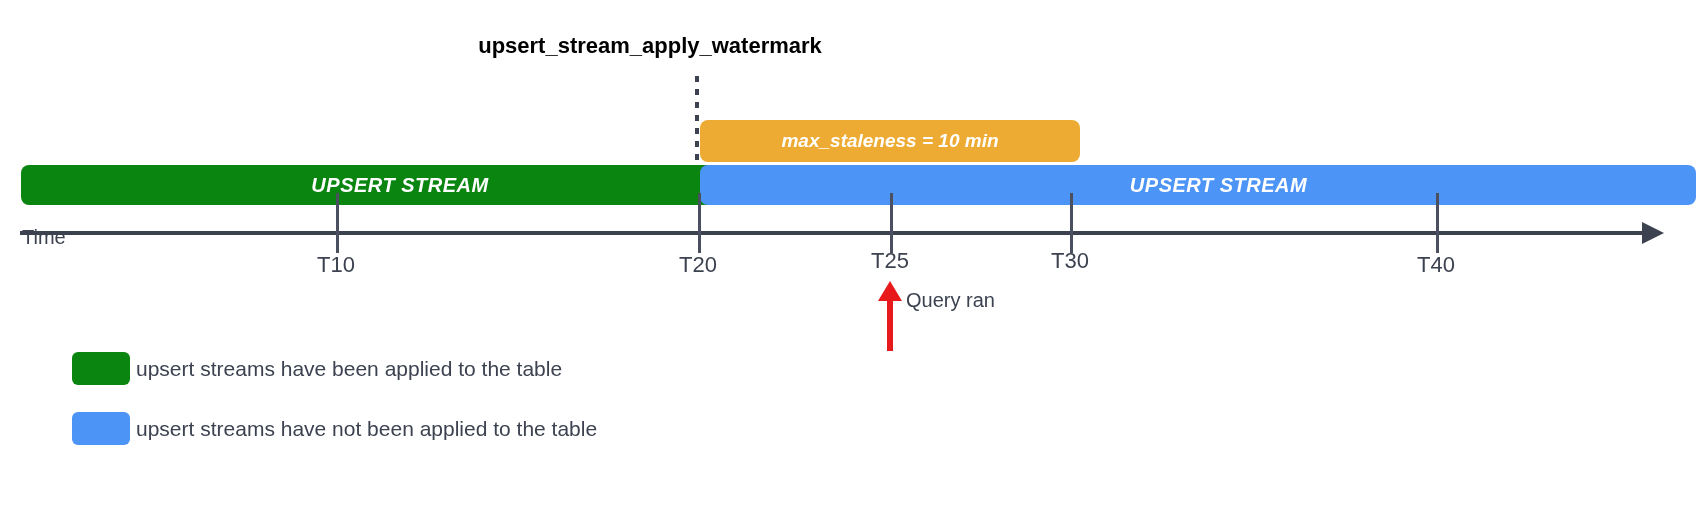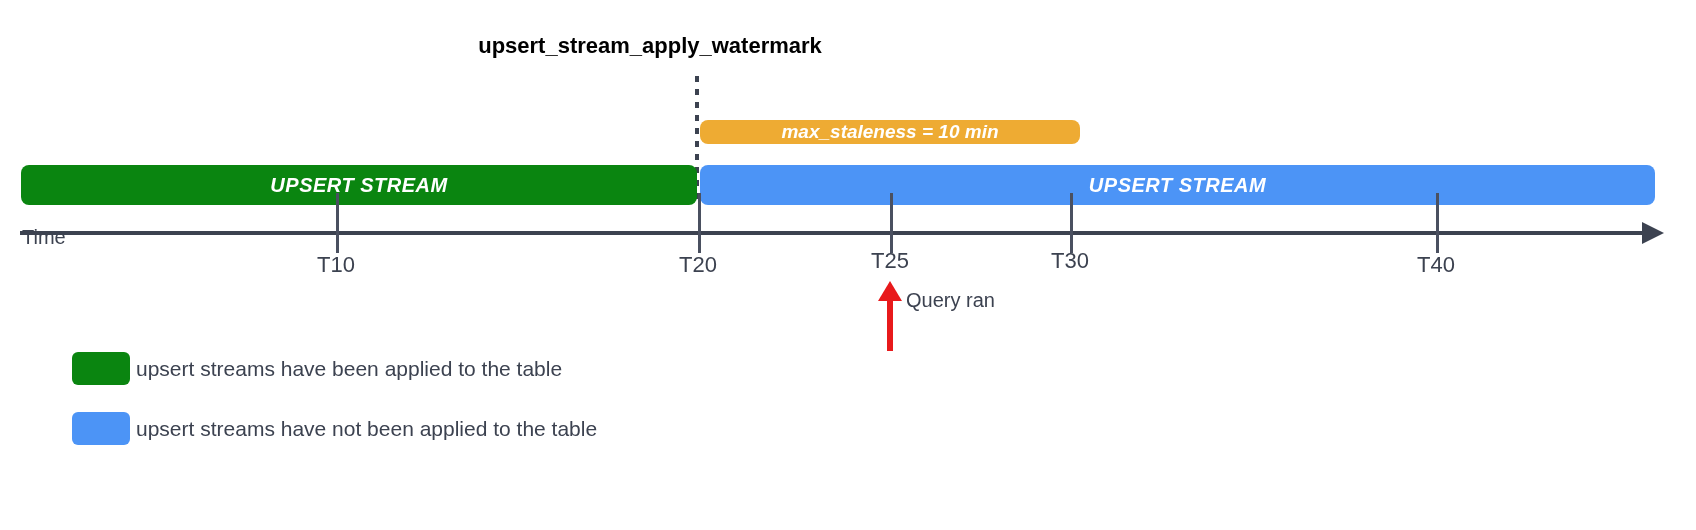--- a/index.html
+++ b/index.html
@@ -45,21 +45,21 @@
     background-size: 4px 13px;
     background-repeat: repeat-y;
   }
 
   
   .staleness-bar {
     position: absolute;
     left: 700px;
     top: 120px;
     width: 380px;
-    height: 24px;
+    height: 42px;
     background: #eeab33;
     border-radius: 8px;
     display: flex;
     align-items: center;
     justify-content: center;
   }
   .staleness-bar .label {
     color: #ffffff;
     font-size: 19px;
     font-weight: bold;
@@ -69,20 +69,21 @@
 
   
   .stream-bar {
     position: absolute;
     top: 165px;
     height: 40px;
     border-radius: 8px;
     display: flex;
     align-items: center;
     justify-content: center;
+    padding-left: 41px;
   }
   .stream-bar .label {
     color: #ffffff;
     font-size: 20px;
     font-weight: bold;
     font-style: italic;
     letter-spacing: 0.5px;
     white-space: nowrap;
   }
   .stream-applied {

